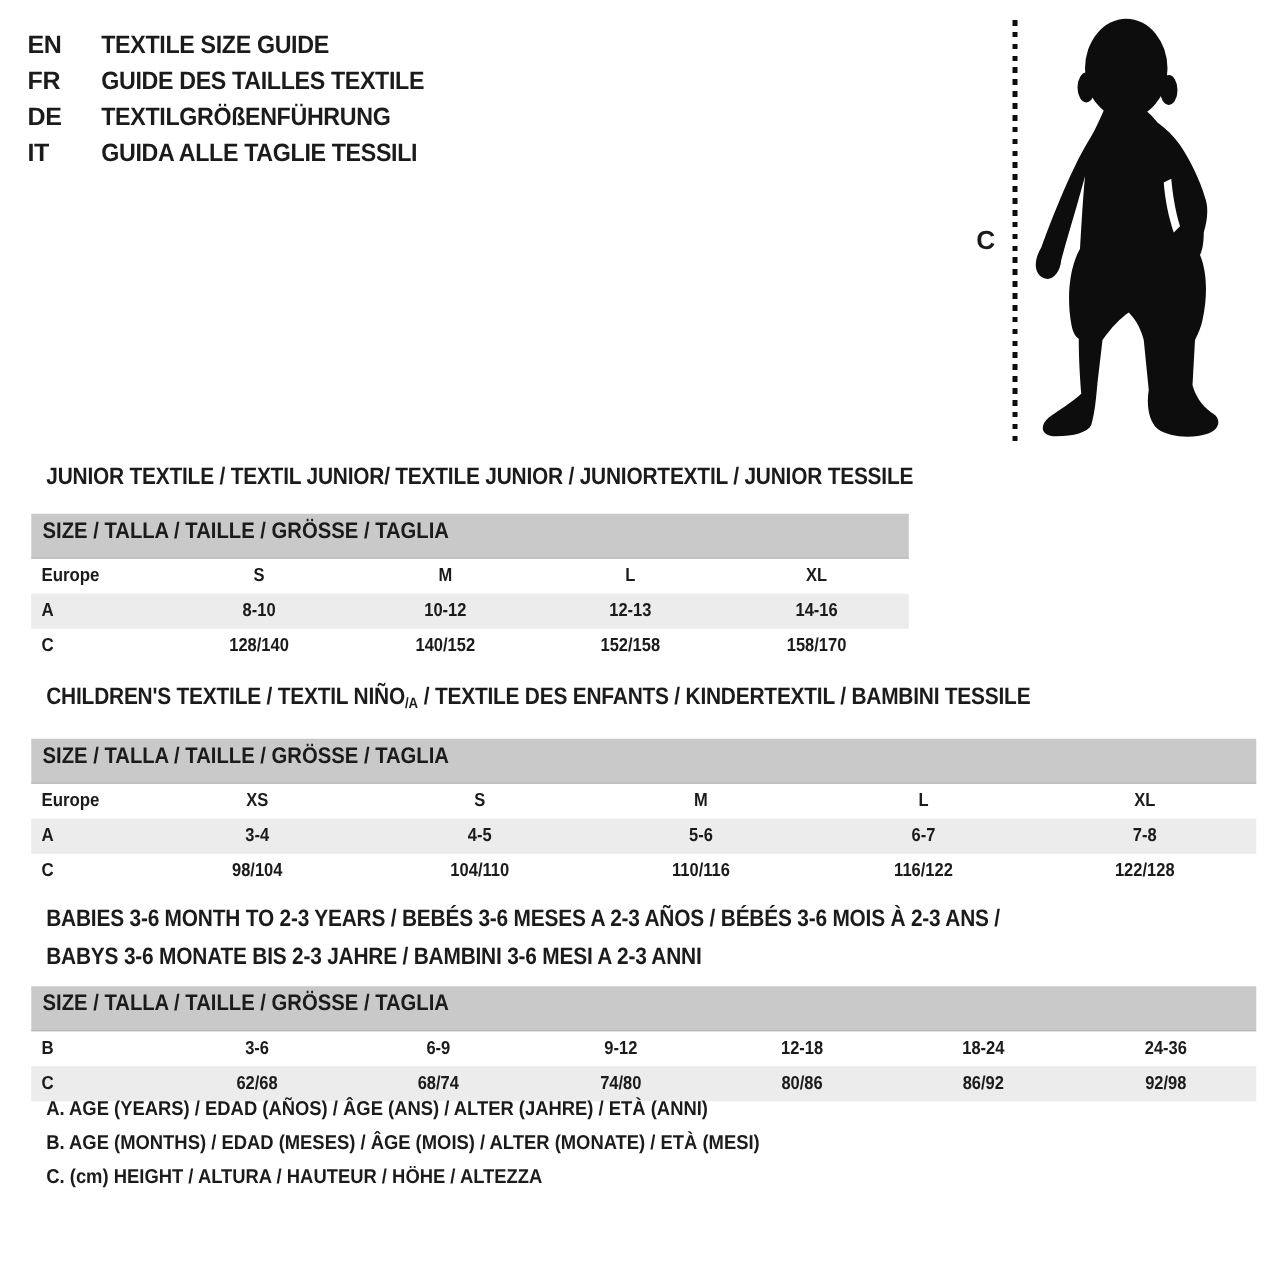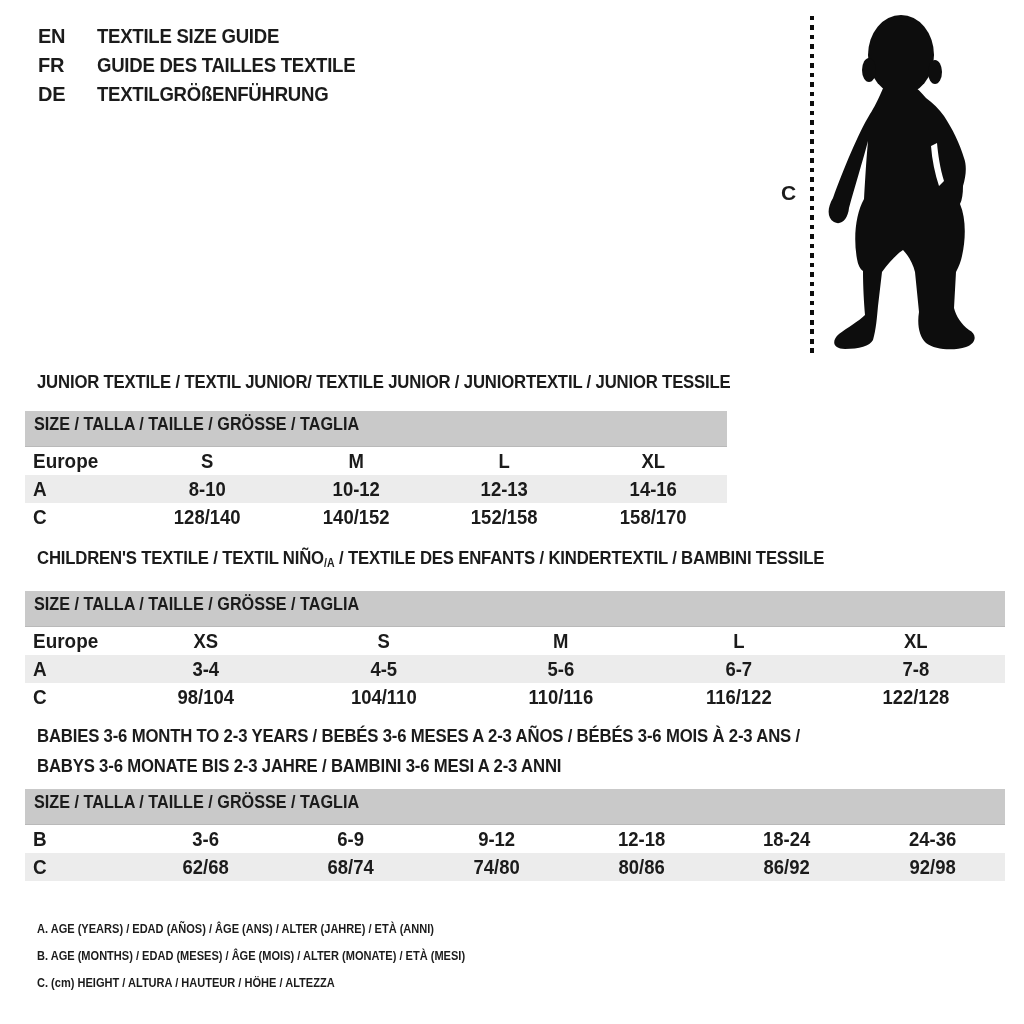--- a/index.html
+++ b/index.html
@@ -13,71 +13,75 @@
   body{
     width:1024px;height:1024px;position:relative;overflow:hidden;
     font-family:"Liberation Sans","DejaVu Sans",sans-serif;
     color:var(--text);
     -webkit-font-smoothing:antialiased;
   }
   .abs{position:absolute;}
   .cond{display:inline-block;transform:scaleX(0.9);transform-origin:0 50%;white-space:nowrap;}
 
   
-  .lang-list{left:38px;top:22px;}
+  .lang-list{left:22px;top:22px;}
   .lang-row{display:flex;height:29px;line-height:29px;font-weight:700;font-size:20px;letter-spacing:-0.3px;}
   .lang-code{width:59px;flex:0 0 59px;}
   .lang-label{white-space:nowrap;transform:scaleX(0.93);transform-origin:0 50%;}
 
   
   .dash-line{left:810px;top:16px;width:4px;height:340px;
     background:repeating-linear-gradient(180deg,var(--silhouette) 0 4.5px,transparent 4.5px 9.5px);}
   .c-label{left:781px;top:181px;font-size:21px;font-weight:700;}
   .toddler{left:820px;top:8px;width:164px;height:348px;color:var(--silhouette);}
 
   
   .sec-title{left:37px;font-size:19px;font-weight:700;line-height:23px;white-space:nowrap;
     transform:scaleX(0.88);transform-origin:0 0;letter-spacing:-0.2px;}
   .title-sub{font-size:12px;vertical-align:-3px;letter-spacing:0;}
 
   
   .size-table{left:25px;}
   .thead{height:36px;line-height:26px;background:var(--table-header-bg);
     border-bottom:1px solid #b9b9b9;
     font-size:18px;font-weight:700;padding-left:9px;}
-  .trow{display:grid;height:28px;line-height:28px;font-size:21px;font-weight:700;}
+  .trow{display:grid;height:28px;line-height:28px;font-size:15px;font-weight:700;}
   .trow.stripe{background:var(--row-stripe-bg);}
   .rlabel{padding-left:9px;text-align:left;transform:scaleX(0.9);transform-origin:0 50%;white-space:nowrap;}
   .cell{text-align:center;transform:scaleX(0.88);white-space:nowrap;}
   .t1{width:702px;}
   .t1 .trow{grid-template-columns:108px repeat(4,1fr);}
   .t2{width:980px;}
   .t2 .trow{grid-template-columns:92px repeat(5,1fr);}
   .t3{width:980px;}
   .t3 .trow{grid-template-columns:108px repeat(6,1fr);}
 
   
-  .footnotes{left:37px;top:916px;font-size:12px;font-weight:700;line-height:27px;}
+  .footnotes{left:37px;top:874px;font-size:16px;font-weight:700;line-height:27px;}
   .footnote{white-space:nowrap;transform:scaleX(0.92);transform-origin:0 50%;}
 </style>
 </head>
 <body>
 
 <div class="abs lang-list">
   <div class="lang-row">
     <span class="lang-code">EN</span>
     <span class="lang-label">TEXTILE SIZE GUIDE</span>
   </div>
   <div class="lang-row">
     <span class="lang-code">FR</span>
     <span class="lang-label">GUIDE DES TAILLES TEXTILE</span>
   </div>
   <div class="lang-row">
     <span class="lang-code">DE</span>
     <span class="lang-label">TEXTILGRÖßENFÜHRUNG</span>
+  </div>
+  <div class="lang-row">
+    <span class="lang-code">IT</span>
+    <span class="lang-label">GUIDA ALLE TAGLIE TESSILI</span>
   </div>
 </div>
 
 <div class="abs dash-line"></div>
 <div class="abs c-label">C</div>
 <svg class="abs toddler" viewBox="0 0 164 348" xmlns="http://www.w3.org/2000/svg" aria-hidden="true">
   <ellipse cx="81" cy="47" rx="33" ry="40" fill="currentColor"></ellipse>
   <ellipse cx="49" cy="62" rx="7" ry="12" fill="currentColor"></ellipse>
   <ellipse cx="115" cy="64" rx="7" ry="12" fill="currentColor"></ellipse>
   <path fill="currentColor" d="

